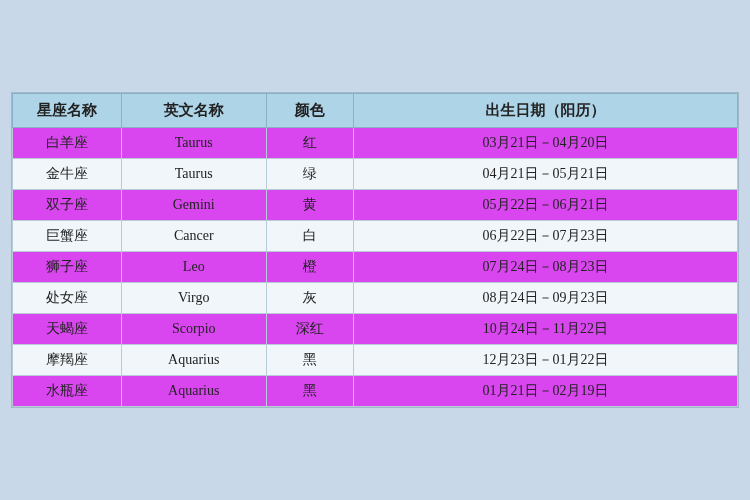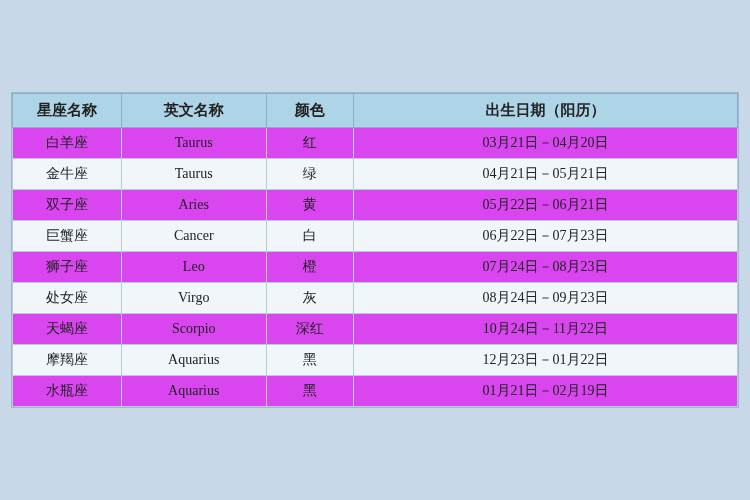--- a/index.html
+++ b/index.html
@@ -67,21 +67,21 @@
           <td>03月21日－04月20日</td>
         </tr>
         <tr>
           <td>金牛座</td>
           <td>Taurus</td>
           <td>绿</td>
           <td>04月21日－05月21日</td>
         </tr>
         <tr>
           <td>双子座</td>
-          <td>Aries</td>
+          <td>Gemini</td>
           <td>黄</td>
           <td>05月22日－06月21日</td>
         </tr>
         <tr>
           <td>巨蟹座</td>
           <td>Cancer</td>
           <td>白</td>
           <td>06月22日－07月23日</td>
         </tr>
         <tr>

